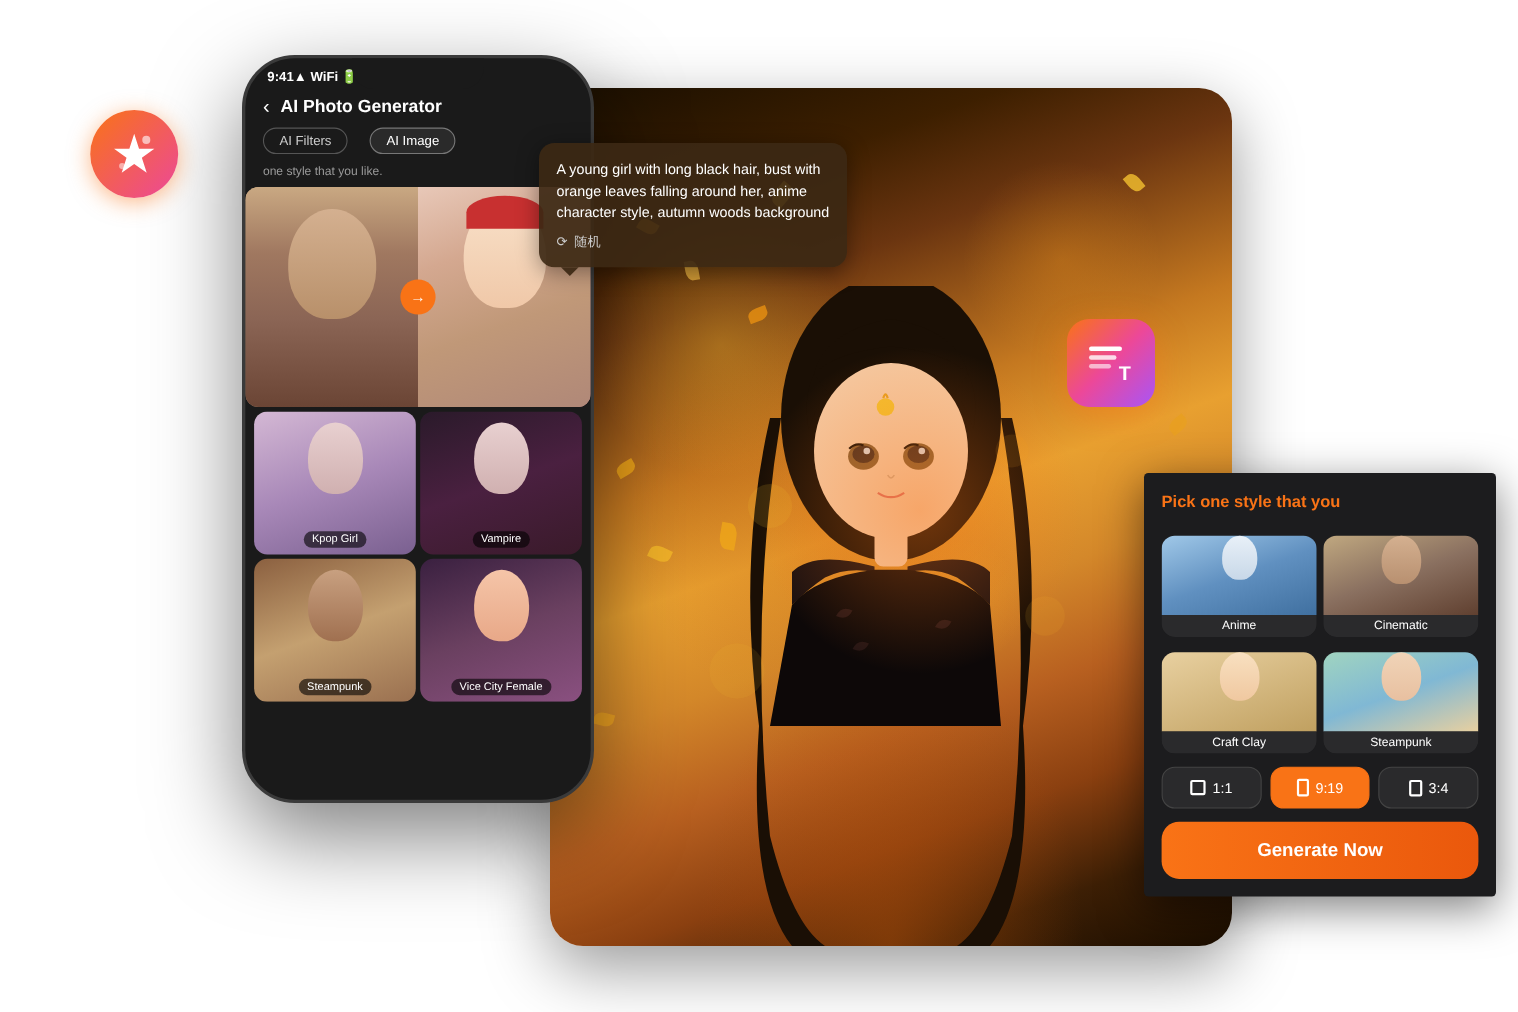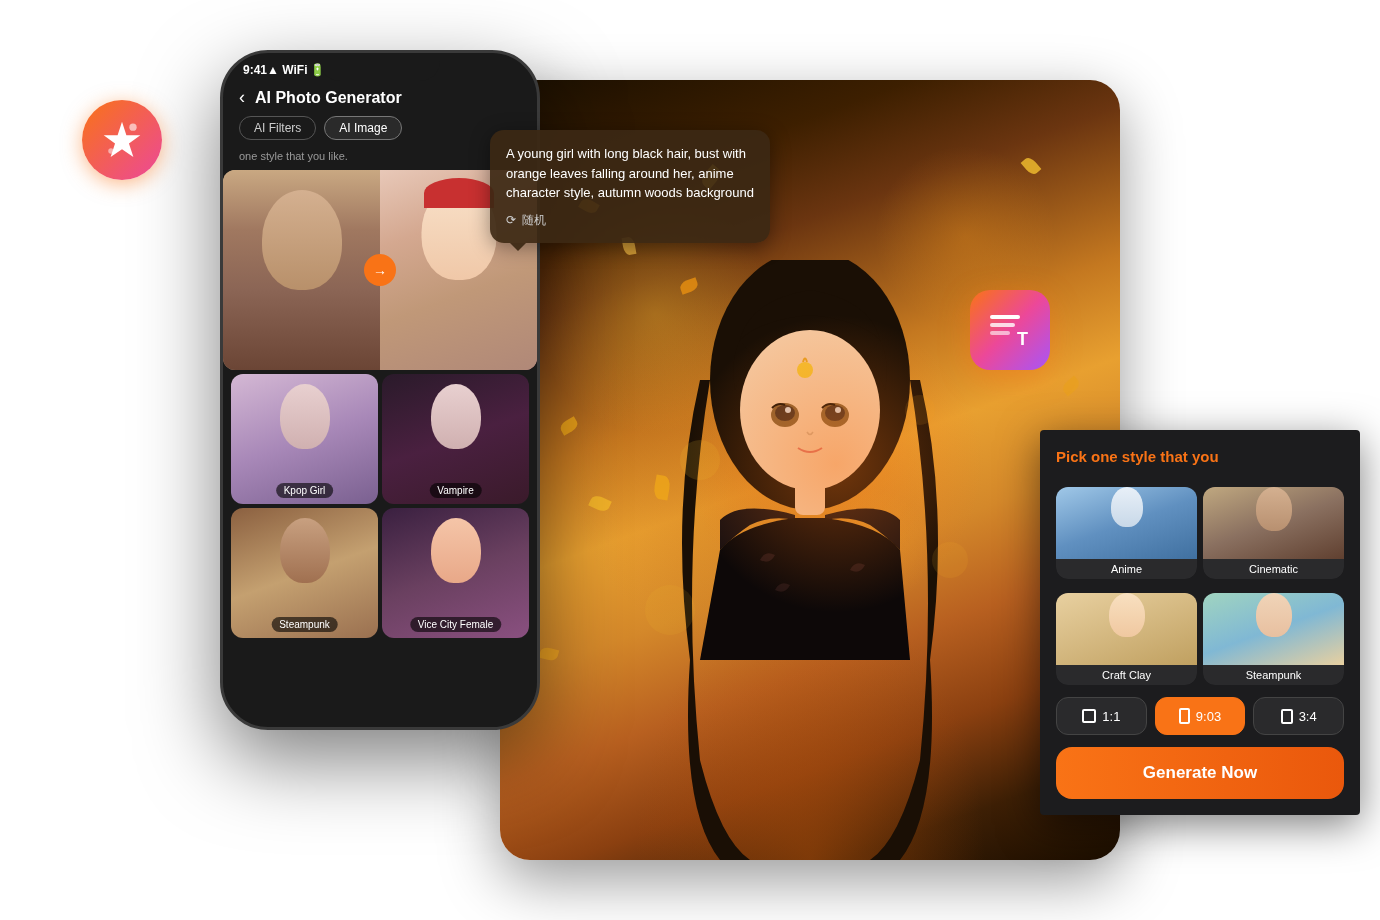--- a/index.html
+++ b/index.html
@@ -59,21 +59,21 @@
       display: flex; align-items: center; padding: 6px 16px 8px;
       color: #fff;
     }
     .phone-header .back-arrow {
       font-size: 18px; margin-right: 10px; color: #fff;
     }
     .phone-header .title {
       font-size: 16px; font-weight: 600; color: #fff;
     }
     .phone-tabs {
-      display: flex; gap: 8px; padding: 0 16px 10px;
+      display: flex; gap: 20px; padding: 0 16px 10px;
     }
     .phone-tab {
       padding: 4px 14px;
       border-radius: 20px;
       font-size: 12px; font-weight: 500;
       border: 1px solid #555;
       color: #ccc;
       background: transparent;
     }
     .phone-tab.active {
@@ -597,21 +597,21 @@
   </div>
 
   
   <div class="ratio-row">
     <button class="ratio-btn">
       <span class="ratio-icon"></span>
       <span>1:1</span>
     </button>
     <button class="ratio-btn active">
       <span class="ratio-icon portrait"></span>
-      <span>9:03</span>
+      <span>9:19</span>
     </button>
     <button class="ratio-btn">
       <span class="ratio-icon portrait" style="width:12px;height:15px;"></span>
       <span>3:4</span>
     </button>
   </div>
 
   
   <button class="generate-btn">
     <span>Generate Now</span>

